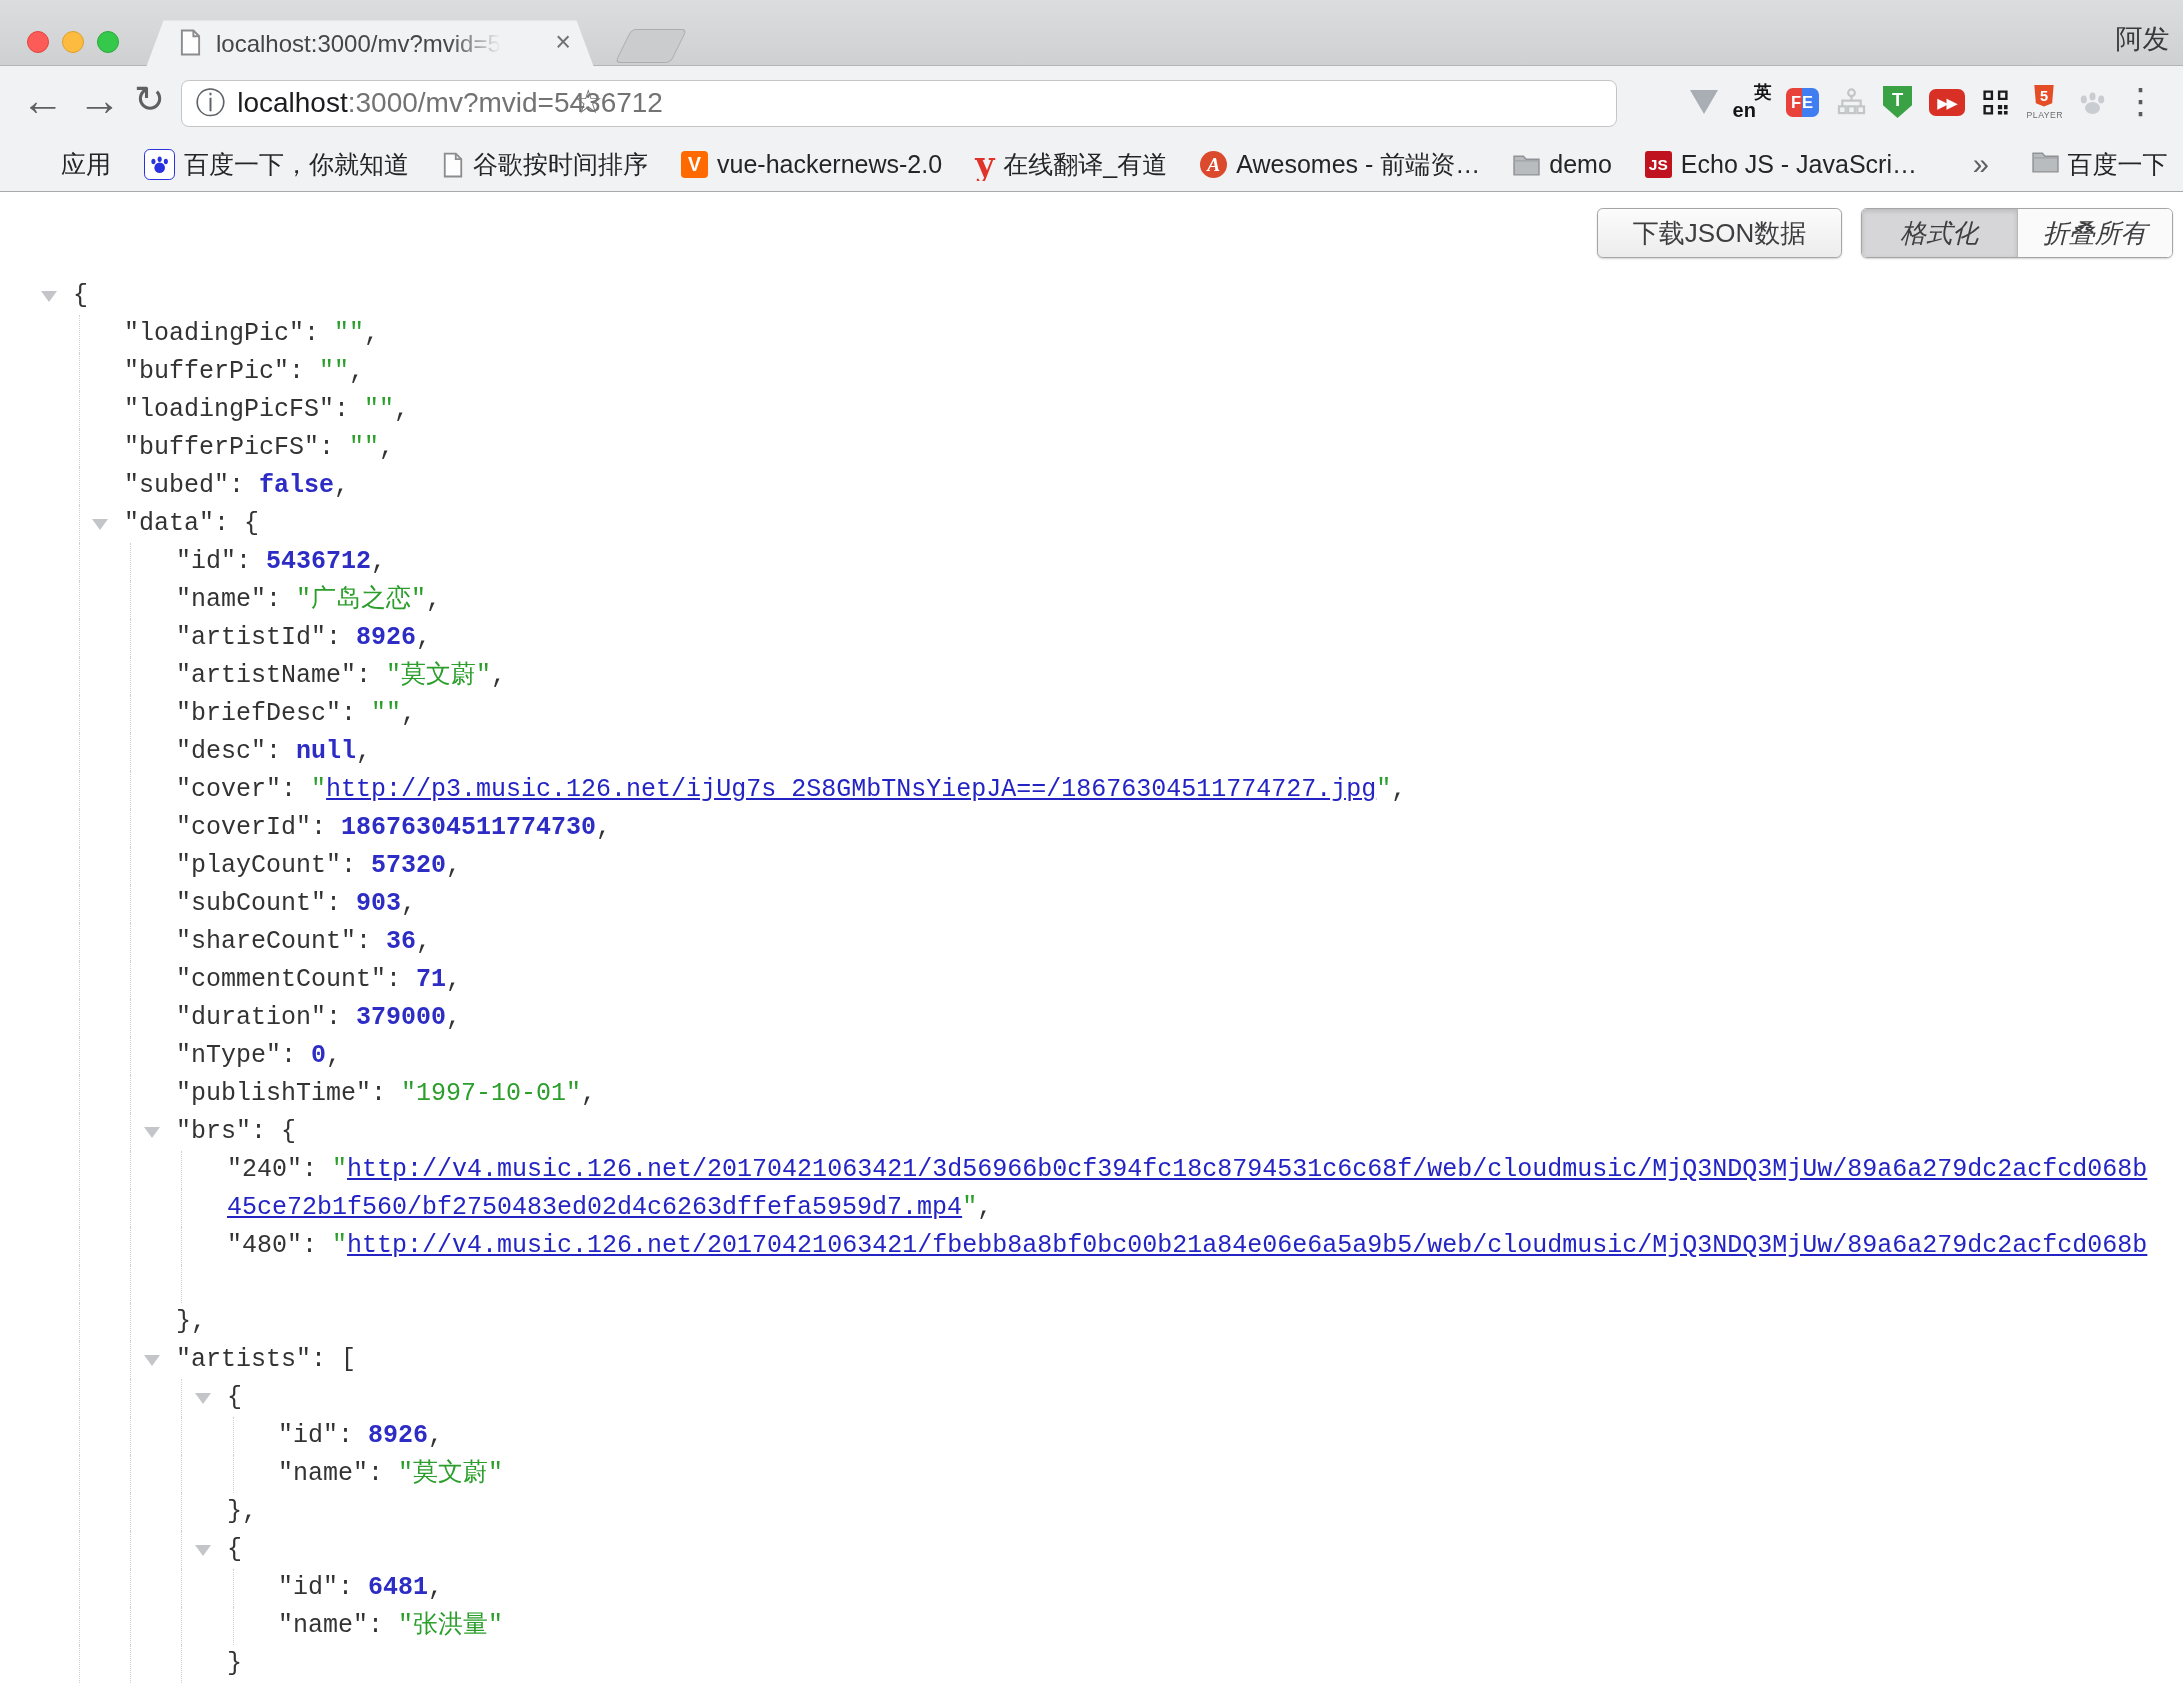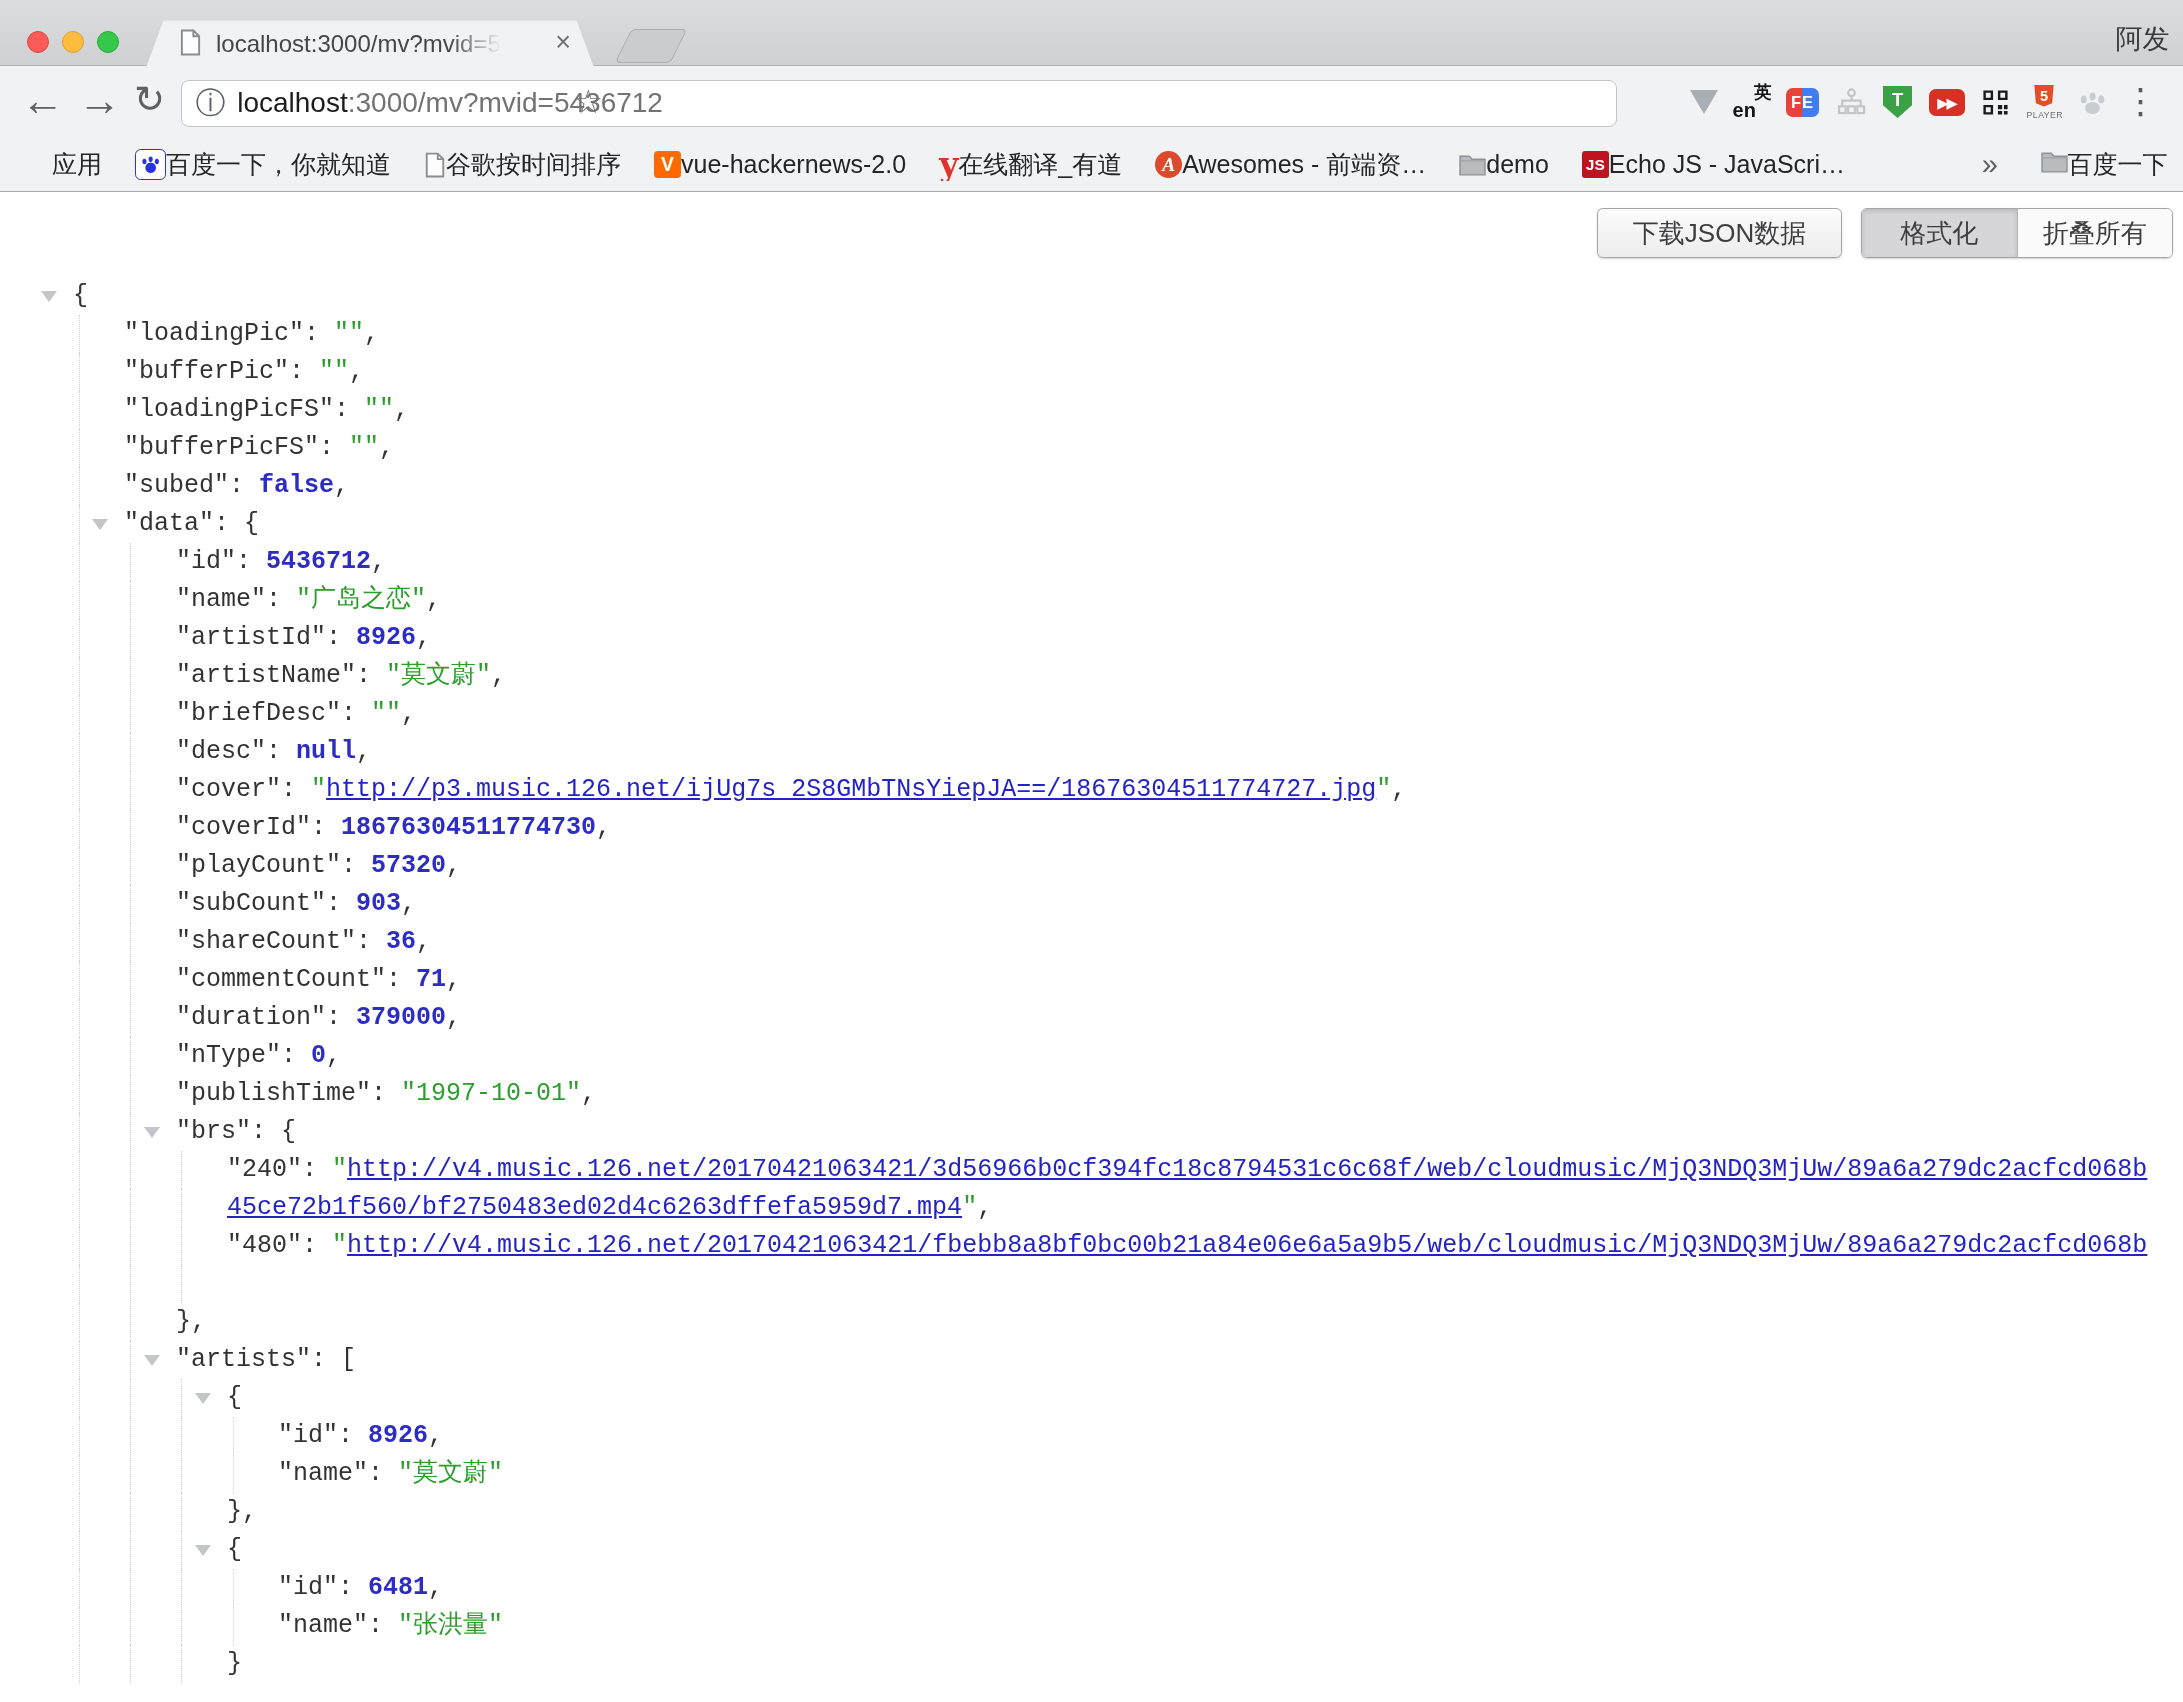--- a/index.html
+++ b/index.html
@@ -39,31 +39,31 @@
   .url-rest{color:#737373;}
   .star{position:absolute;right:1580px;top:66px;height:72px;line-height:72px;font-size:33px;color:#757578;z-index:4;}
   .ext-row{position:absolute;right:76px;top:66px;height:72px;display:flex;align-items:center;gap:16.5px;z-index:4;}
   .menu-dots{position:absolute;right:25px;top:66px;height:72px;line-height:70px;font-size:35px;color:#595a5e;z-index:4;}
 
   
   .bookmarks{position:absolute;left:0;top:138px;width:100%;height:54px;box-sizing:border-box;
              background:#f1f2f3;border-bottom:1.9px solid #a8a9ab;display:flex;align-items:center;
              font-size:25px;color:#252527;}
   .bm-items{display:flex;align-items:center;gap:33px;padding-left:27px;flex:1;overflow:hidden;white-space:nowrap;}
-  .bm-item{display:flex;align-items:center;gap:0;flex:none;}
+  .bm-item{display:flex;align-items:center;gap:9px;flex:none;}
   .bm-right{display:flex;align-items:center;gap:25px;padding-right:15.5px;flex:none;}
   .chevrons{font-size:29px;color:#5e6063;margin-right:17.5px;}
 
   
   .btn-download{position:absolute;left:1597px;top:208px;width:245px;height:50px;box-sizing:border-box;
                 background:linear-gradient(#fcfcfc,#ececed);border:1px solid #a5a5a7;border-radius:5.8px;
                 font-size:26px;color:#3e3e40;text-align:center;line-height:48px;box-shadow:0 1px 1.9px rgba(0,0,0,.18);}
   .segmented{position:absolute;left:1861px;top:208px;width:312px;height:50px;box-sizing:border-box;
              border:1px solid #a5a5a7;border-radius:5.8px;display:flex;overflow:hidden;
-             box-shadow:0 1px 1.9px rgba(0,0,0,.18);}
+             box-shadow:0 1px 1.9px rgba(0,0,0,.18);font-style:italic;}
   .seg{flex:1;text-align:center;line-height:48px;font-size:26px;color:#3e3e40;}
   .seg.active{background:#d6d6d8;box-shadow:inset 0 1.9px 4.9px rgba(0,0,0,.14);}
   .seg.inactive{background:#fafafa;border-left:1px solid #b8b8ba;}
 
   
   .json-area{position:absolute;left:0;top:277px;width:100%;
              font-family:"Liberation Mono","DejaVu Sans Mono",monospace;font-size:25px;}
   .jrow{position:relative;height:38px;line-height:38px;white-space:pre;}
   .guide{position:absolute;top:0;bottom:0;width:0;border-left:1.9px dotted var(--c-guide,#ccd0d4);}
   .tri{position:absolute;top:13.6px;width:0;height:0;border-left:8.7px solid transparent;

